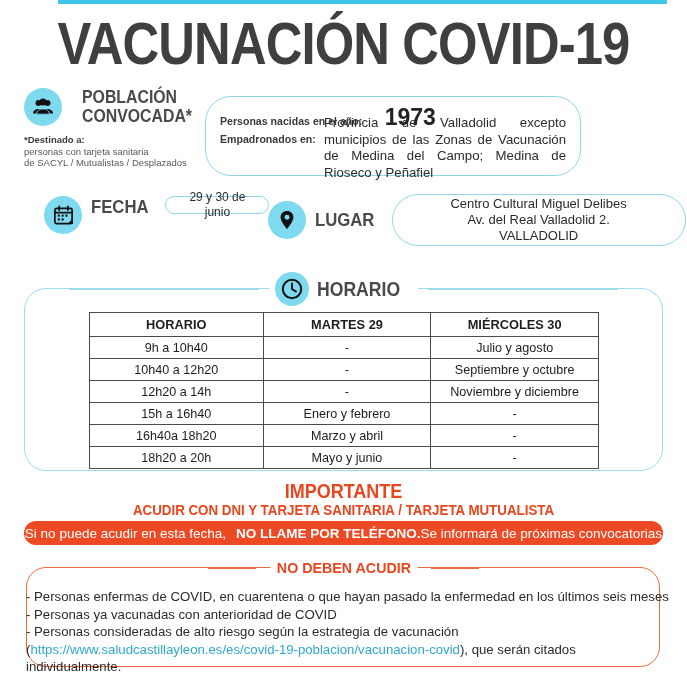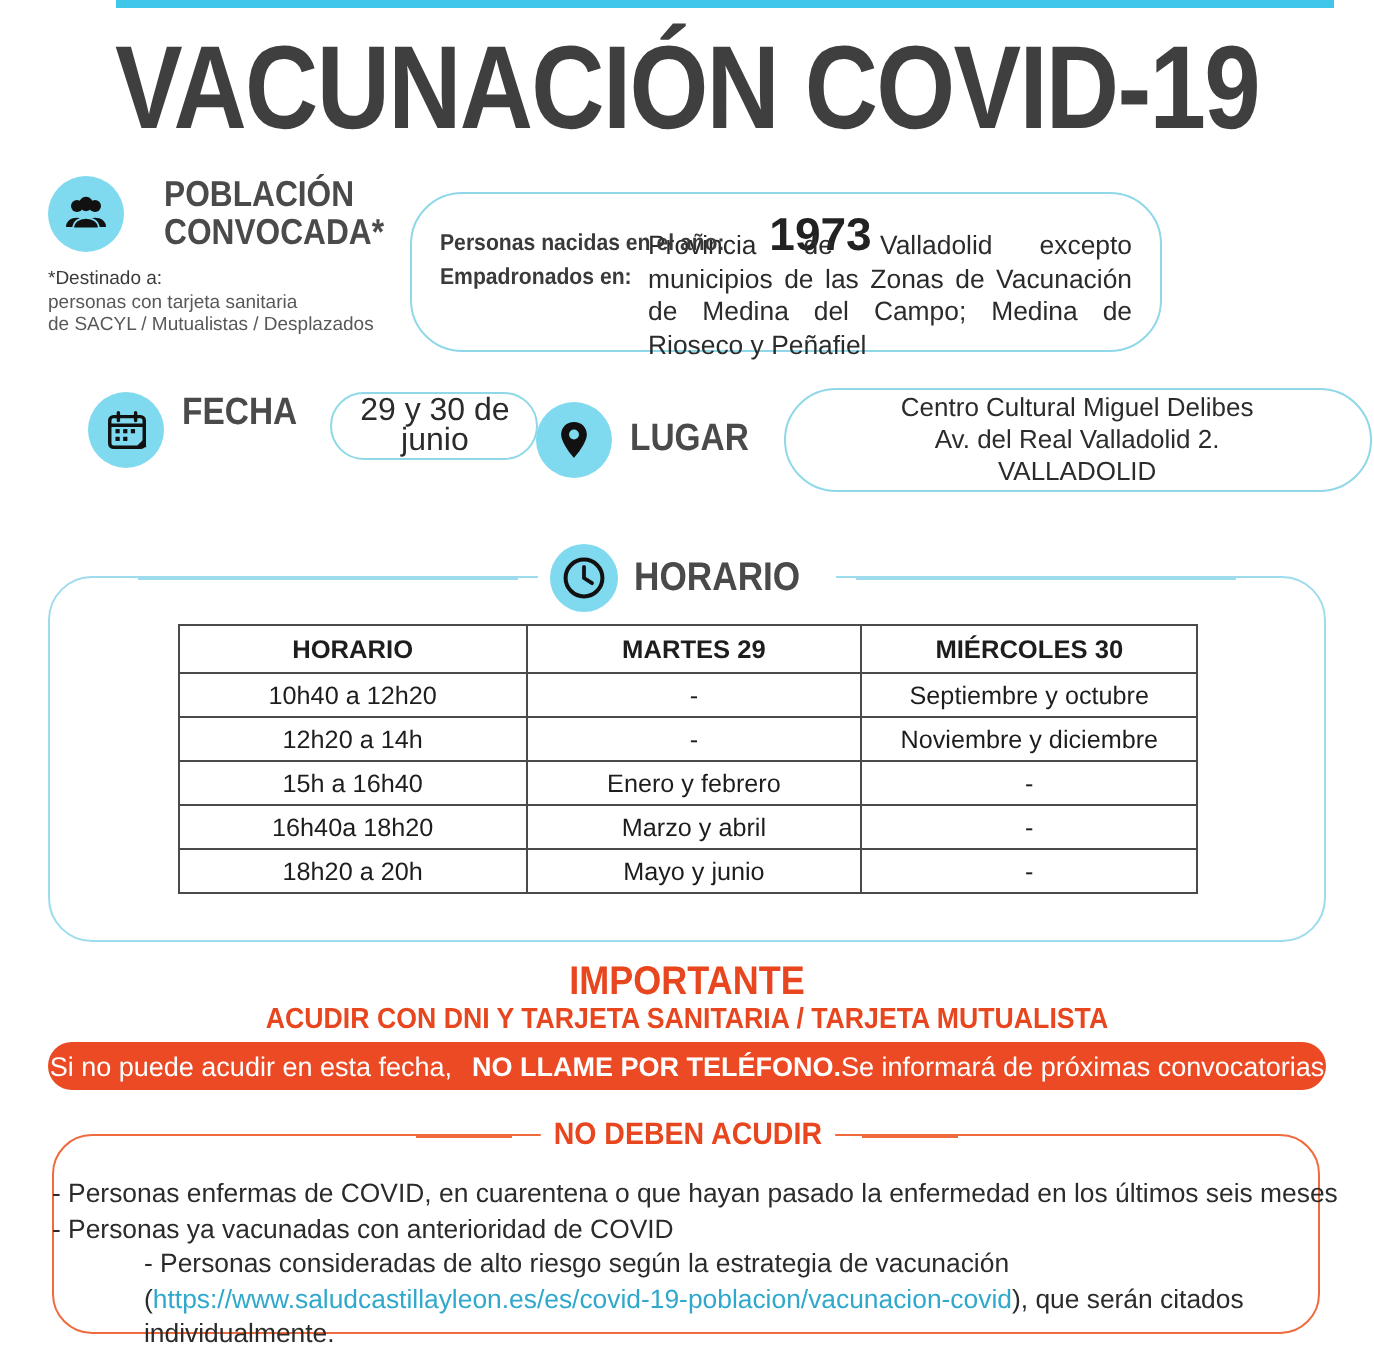--- a/index.html
+++ b/index.html
@@ -86,21 +86,21 @@
   .pob-title {
     font-size: 18px;
     line-height: 19px;
   }
   .pob-note {
     margin-top: 8px;
     font-size: 9.5px;
     line-height: 11.5px;
     color: #585858;
   }
-  .pob-note .b { font-weight: normal; color: #3a3a3a; }
+  .pob-note .b { font-weight: bold; color: #3a3a3a; }
 
   
   .pill {
     border: 1.4px solid #8fd8e8;
     border-radius: 26px;
     background: #ffffff;
     box-sizing: border-box;
   }
 
   .pob-box {
@@ -158,26 +158,26 @@
     position: absolute;
     top: 196px;
     left: 44px;
     display: flex;
     align-items: flex-start;
     gap: 9px;
   }
   .fecha-label { font-size: 19px; }
   .fecha-pill {
     width: 104px;
-    height: 34px;
+    height: 18px;
     display: flex;
     align-items: center;
     justify-content: center;
     text-align: center;
-    font-size: 16px;
+    font-size: 12px;
     line-height: 15px;
     color: #2b2b2b;
     border-radius: 20px;
   }
 
   .lugar-wrap {
     position: absolute;
     top: 194px;
     left: 268px;
     display: flex;
@@ -354,21 +354,21 @@
     position: absolute;
     top: 588px;
     left: 26px;
     width: 602px;
     font-family: "Liberation Sans Narrow", "Liberation Sans", sans-serif;
     font-size: 13.2px;
     line-height: 17.5px;
     color: #2b2b2b;
   }
   .nodeben-list div { white-space: nowrap; }
-  .nodeben-list div.wrap { white-space: normal; margin-left: 46px; }
+  .nodeben-list div.wrap { white-space: normal; }
   .link { color: #2fa8cc; }
 </style>
 </head>
 <body>
 
 <div class="poster">
 
   <div class="top-strip"></div>
 
   <div class="title">VACUNACIÓN COVID-19</div>
@@ -470,20 +470,25 @@
       </colgroup>
     <thead>
       <tr>
         <th>HORARIO</th>
         <th>MARTES 29</th>
         <th>MIÉRCOLES 30</th>
       </tr>
     </thead>
     <tbody>
       <tr>
+        <td>9h a 10h40</td>
+        <td>-</td>
+        <td>Julio y agosto</td>
+      </tr>
+      <tr>
         <td>10h40 a 12h20</td>
         <td>-</td>
         <td>Septiembre y octubre</td>
       </tr>
       <tr>
         <td>12h20 a 14h</td>
         <td>-</td>
         <td>Noviembre y diciembre</td>
       </tr>
       <tr>

